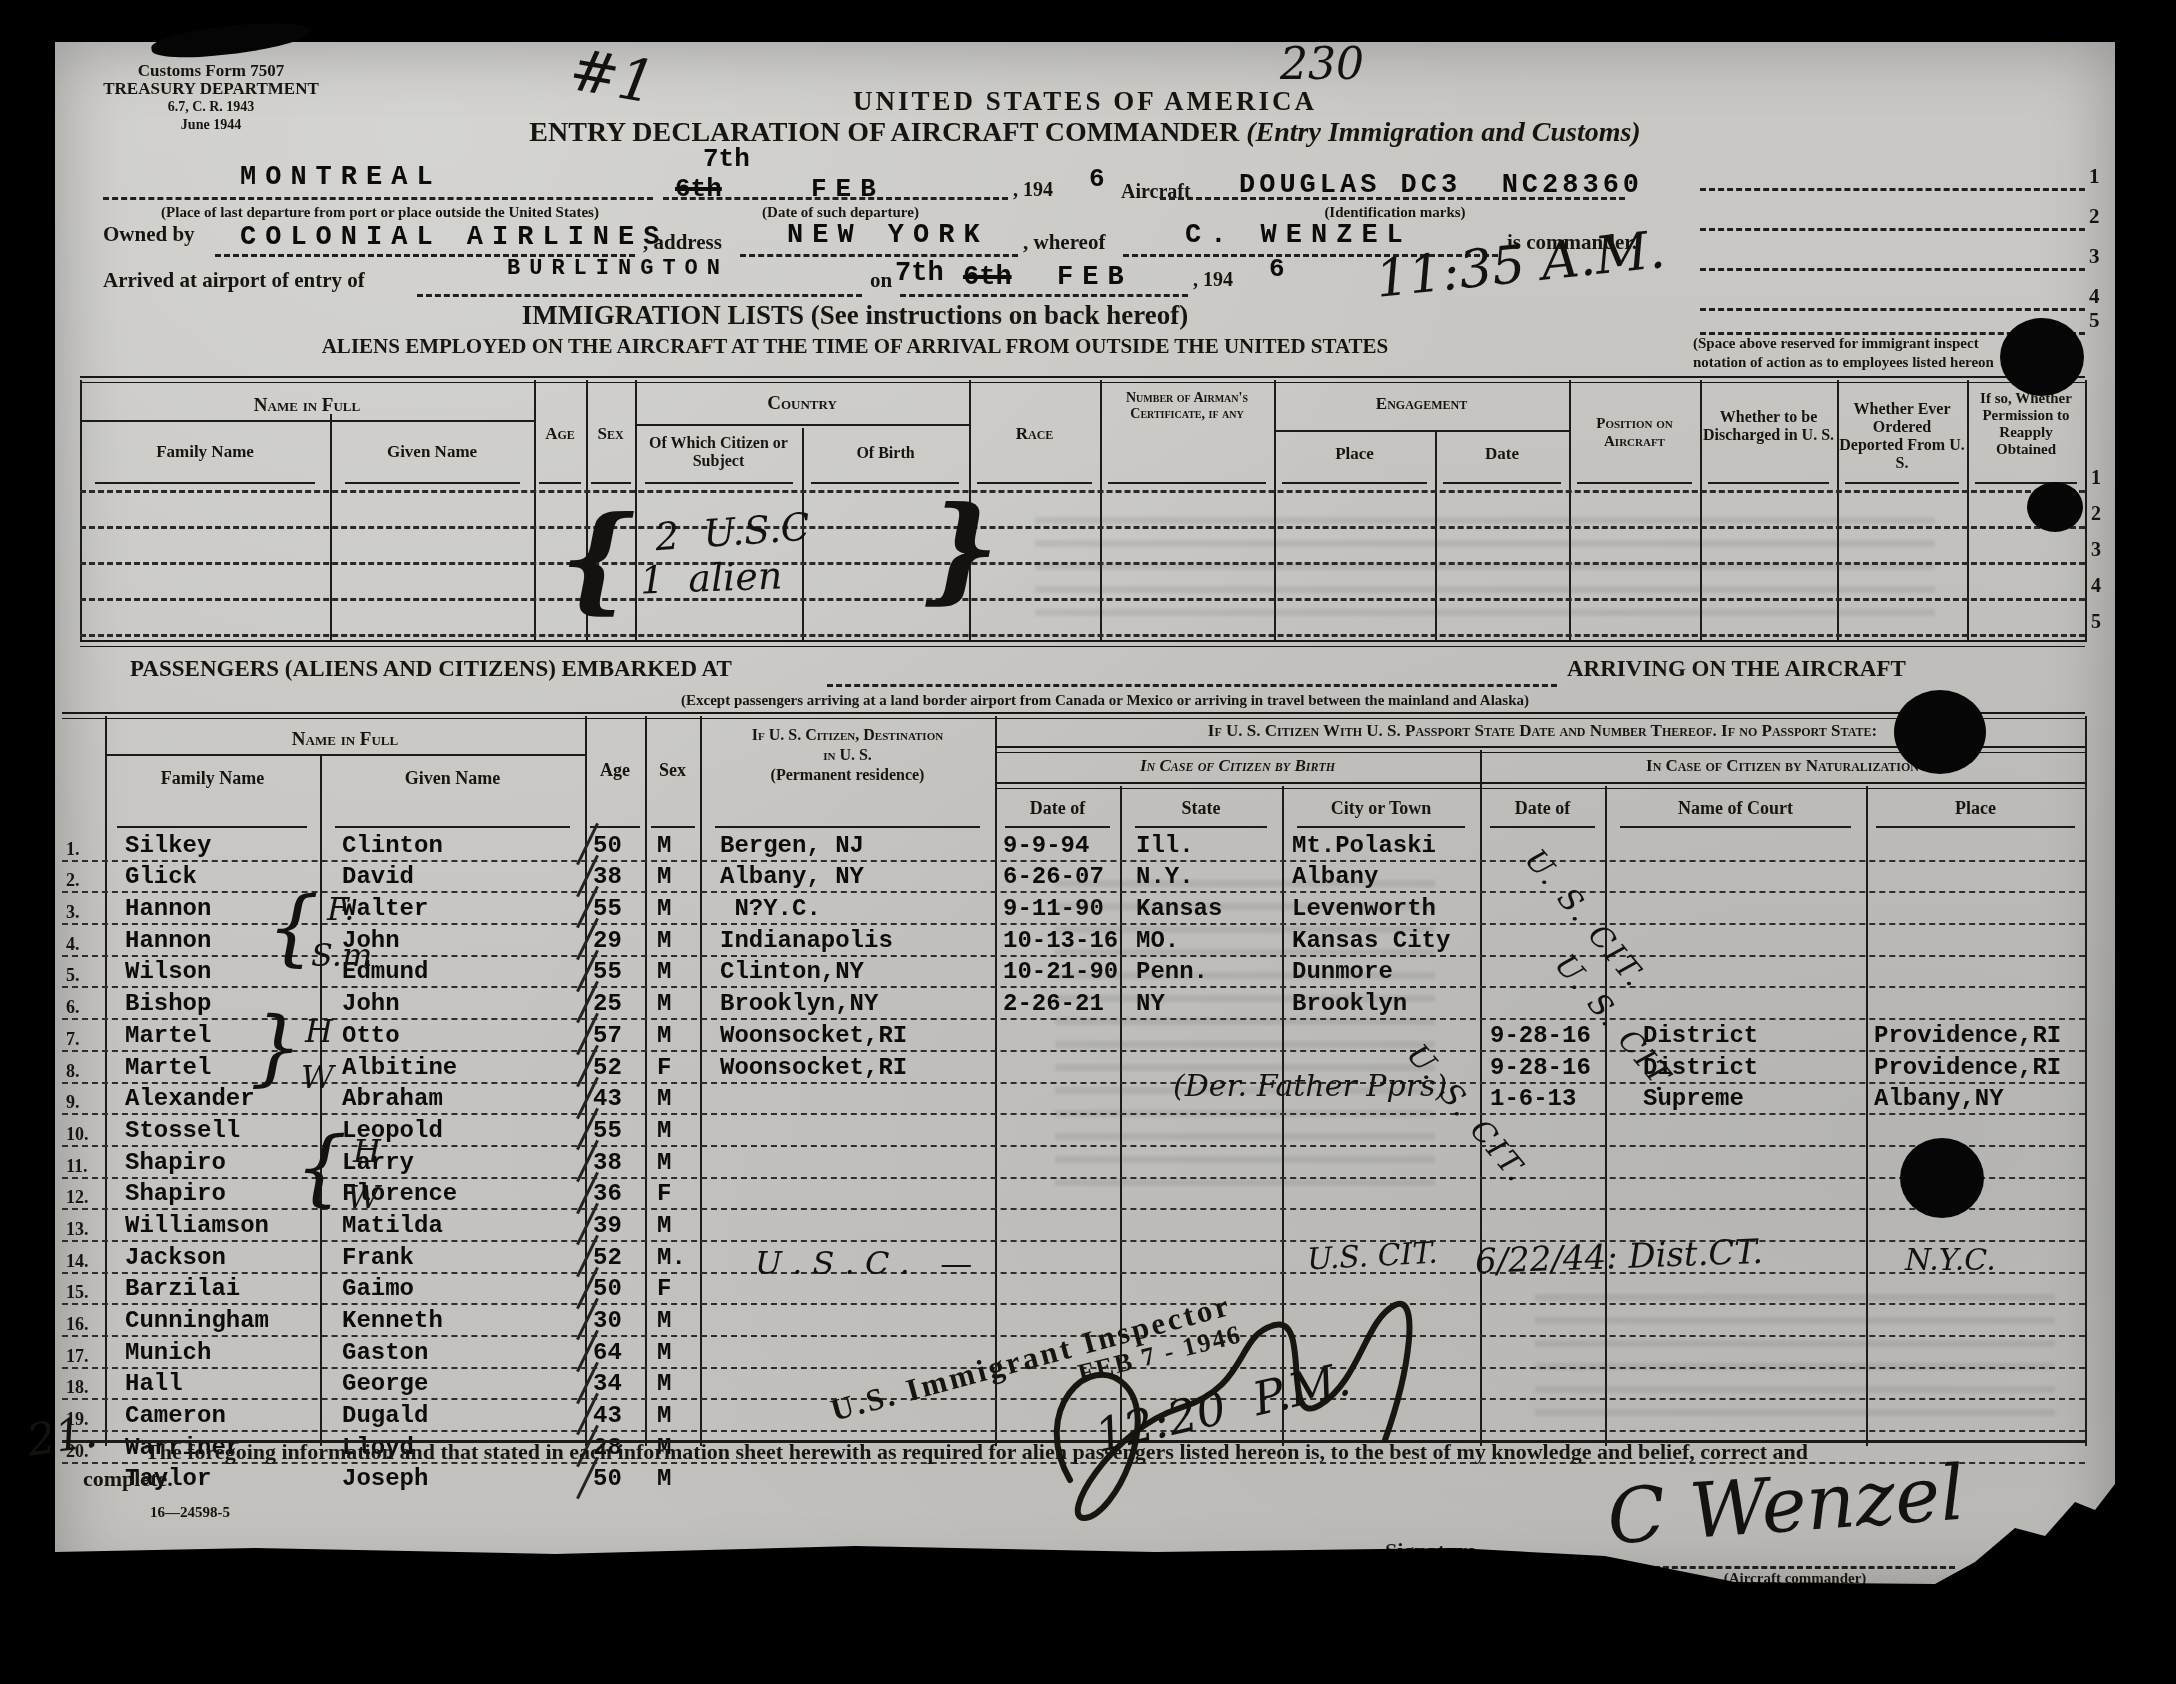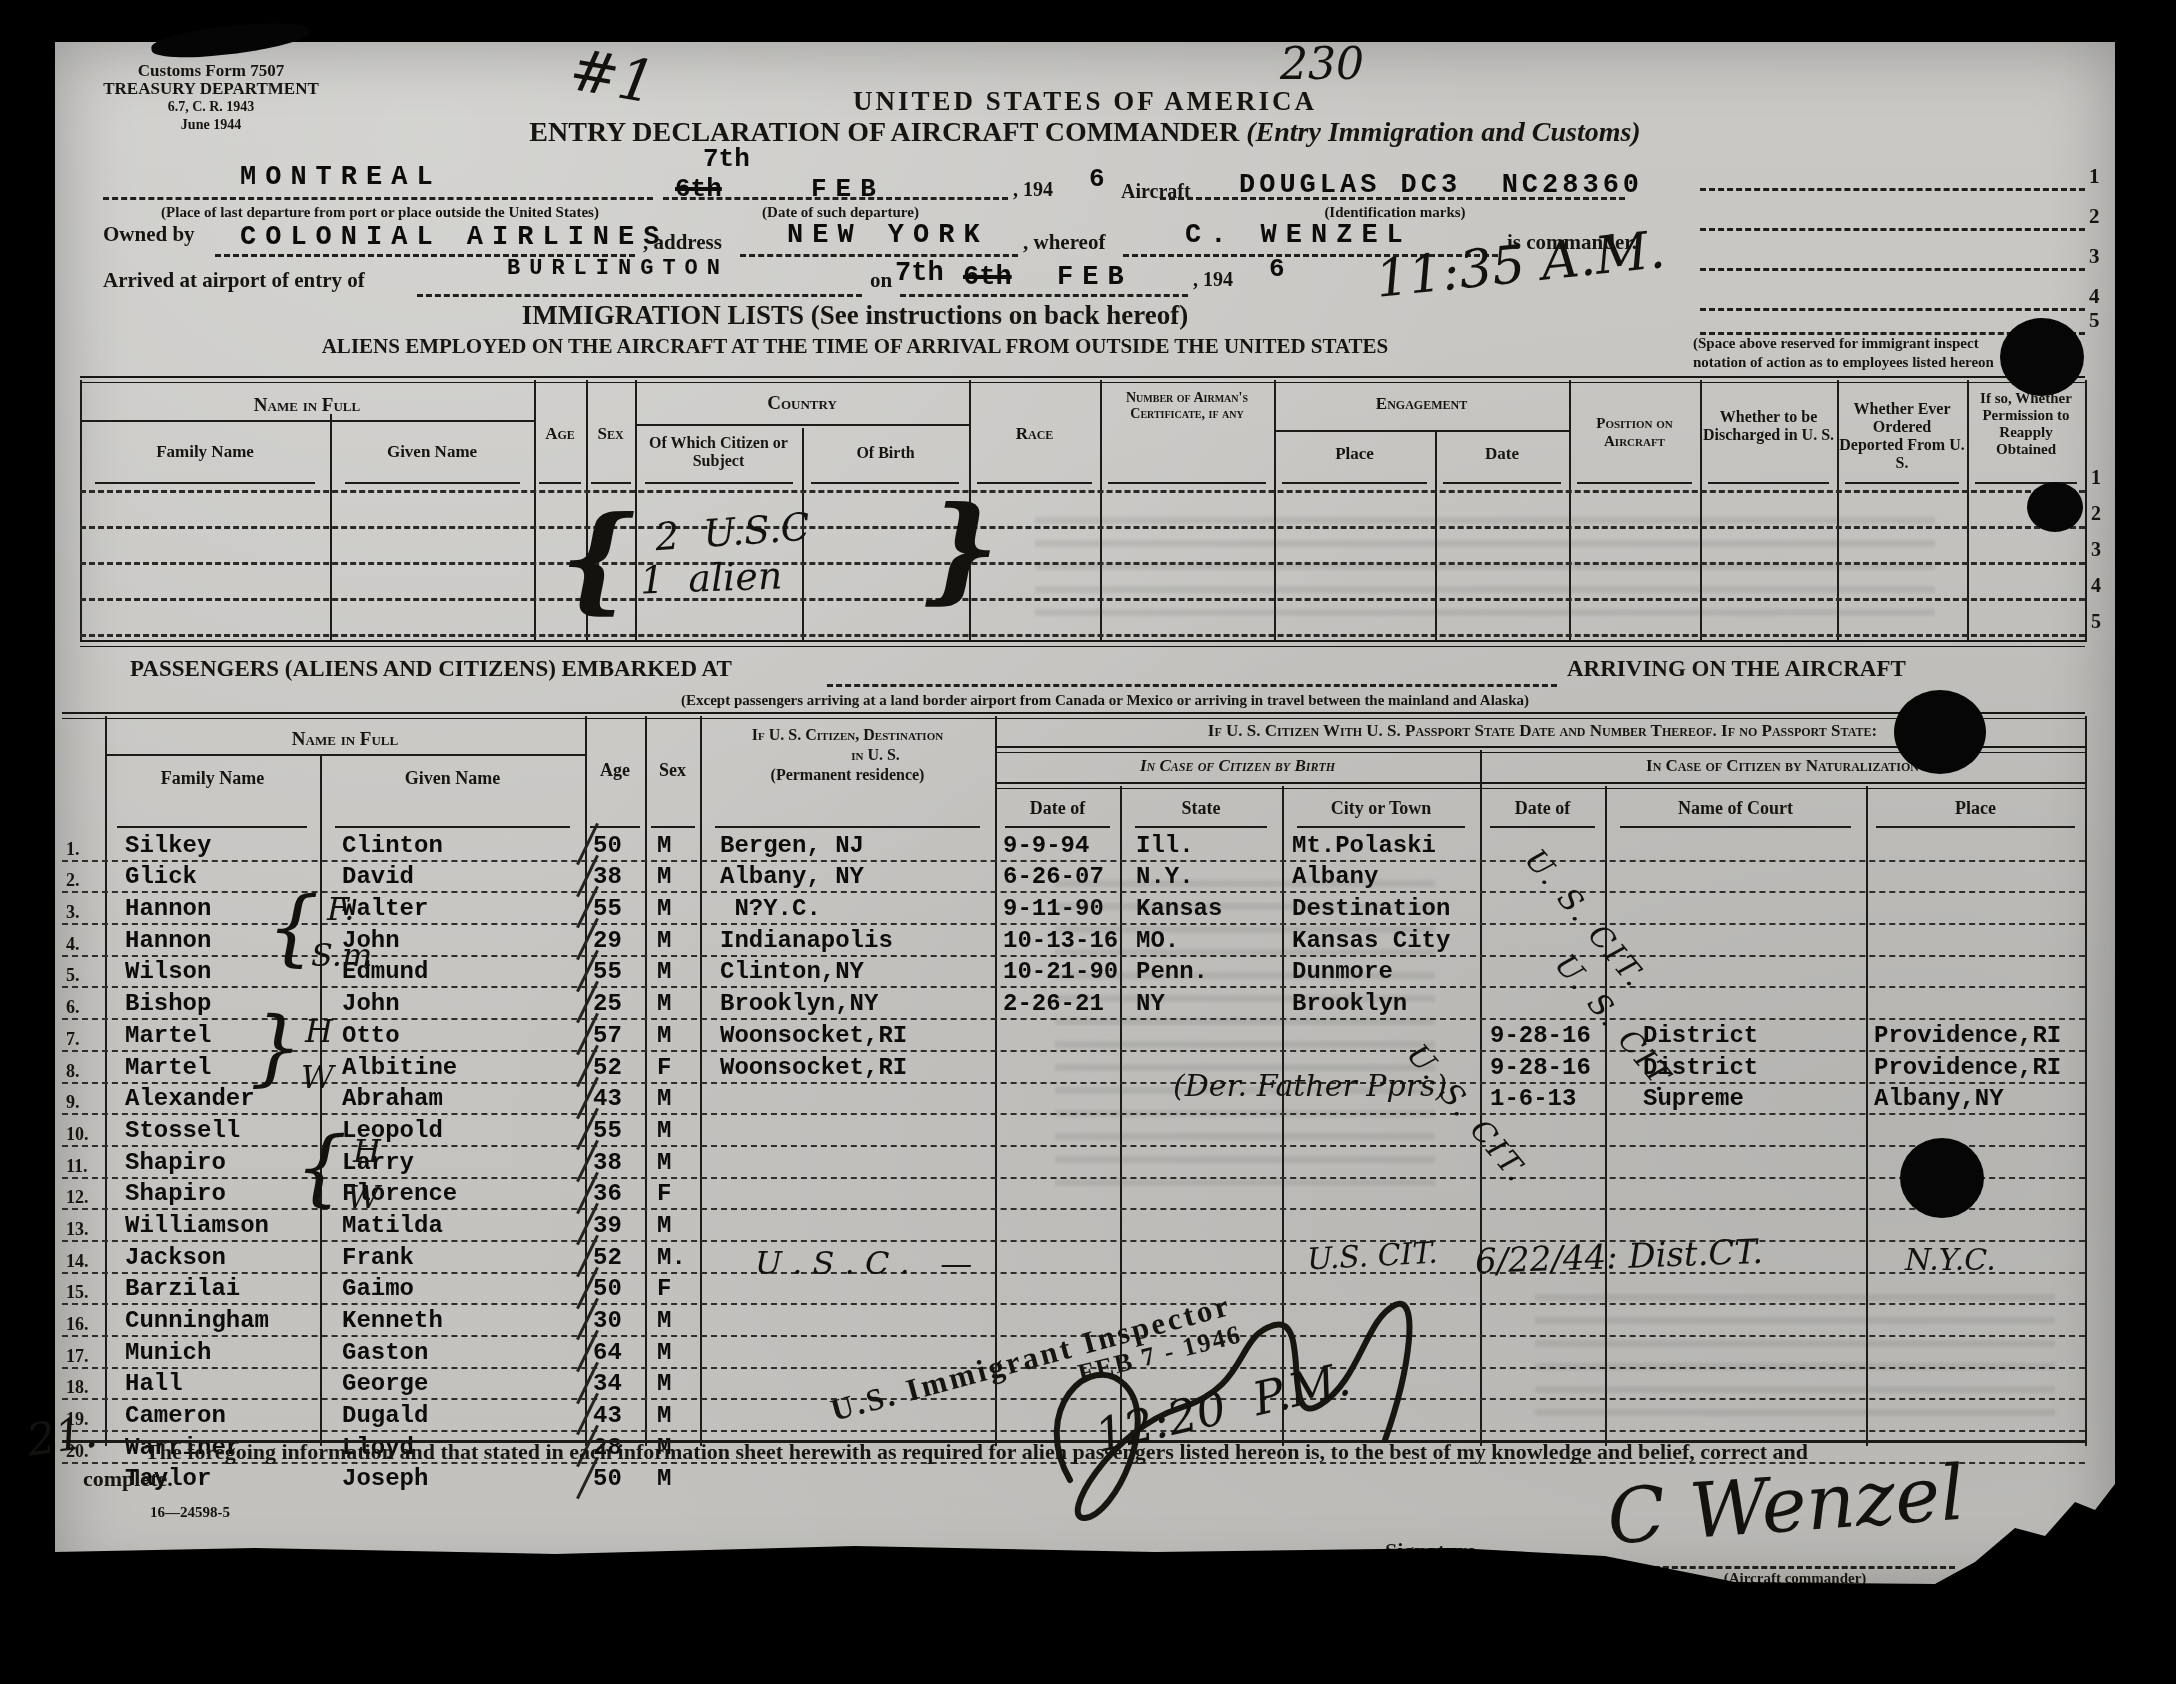--- a/index.html
+++ b/index.html
@@ -227,21 +227,21 @@
     <div class="vline" style="left:1811px;top:744px;height:660px;"></div>
     <div class="vline" style="left:2030px;top:674px;height:730px;"></div>
 
     <div class="abs print ctr sc" style="left:50px;top:686px;width:480px;font-size:19px;">Name in Full</div>
     <div class="hline" style="left:50px;top:712px;width:480px;"></div>
     <div class="abs print ctr" style="left:50px;top:726px;width:215px;font-size:18px;">Family Name</div>
     <div class="abs print ctr" style="left:265px;top:726px;width:265px;font-size:18px;">Given Name</div>
     <div class="abs print ctr" style="left:530px;top:718px;width:60px;font-size:18px;">Age</div>
     <div class="abs print ctr" style="left:590px;top:718px;width:55px;font-size:18px;">Sex</div>
     <div class="abs print ctr sc" style="left:645px;top:684px;width:295px;font-size:16px;">If U. S. Citizen, Destination</div>
-    <div class="abs print ctr sc" style="left:645px;top:704px;width:295px;font-size:16px;padding-left:28px;">in U. S.</div>
+    <div class="abs print ctr sc" style="left:645px;top:704px;width:295px;font-size:16px;">in U. S.</div>
     <div class="abs print ctr" style="left:645px;top:724px;width:295px;font-size:16px;">(Permanent residence)</div>
     <div class="abs print ctr sc" style="left:945px;top:679px;width:1085px;font-size:17px;">If U. S. Citizen With U. S. Passport State Date and Number Thereof.  If no Passport State:</div>
     <div class="dbl" style="left:940px;top:704px;width:1090px;"></div>
     <div class="abs print ctr sc" style="left:940px;top:714px;width:485px;font-size:17px;font-style:italic;">In Case of Citizen by Birth</div>
     <div class="abs print ctr sc" style="left:1425px;top:714px;width:605px;font-size:17px;">In Case of Citizen by Naturalization</div>
     <div class="dbl" style="left:940px;top:740px;width:1090px;"></div>
     <div class="abs print ctr" style="left:940px;top:756px;width:125px;font-size:18px;">Date of</div>
     <div class="abs print ctr" style="left:1065px;top:756px;width:162px;font-size:18px;">State</div>
     <div class="abs print ctr" style="left:1227px;top:756px;width:198px;font-size:18px;">City or Town</div>
     <div class="abs print ctr" style="left:1425px;top:756px;width:125px;font-size:18px;">Date of</div>
@@ -296,21 +296,21 @@
 
         <div class="prow">
           <span class="c-no">3.</span>
           <span class="c-t c-family">Hannon</span>
           <span class="c-t c-given">Walter</span>
           <span class="c-t c-age">55</span>
           <span class="c-t c-sex">M</span>
           <span class="c-t c-dest"> N?Y.C.</span>
           <span class="c-t c-bd">9-11-90</span>
           <span class="c-t c-bs">Kansas</span>
-          <span class="c-t c-bc">Destination</span>
+          <span class="c-t c-bc">Levenworth</span>
           <span class="c-t c-nd"></span>
           <span class="c-t c-nc"></span>
           <span class="c-t c-np"></span>
           <span class="tick"></span>
         </div>
 
         <div class="prow">
           <span class="c-no">4.</span>
           <span class="c-t c-family">Hannon</span>
           <span class="c-t c-given">John</span>

